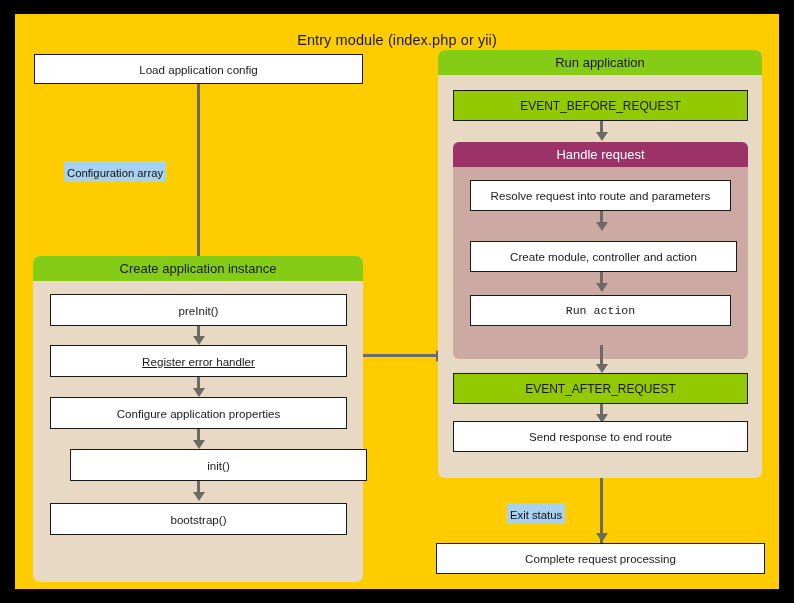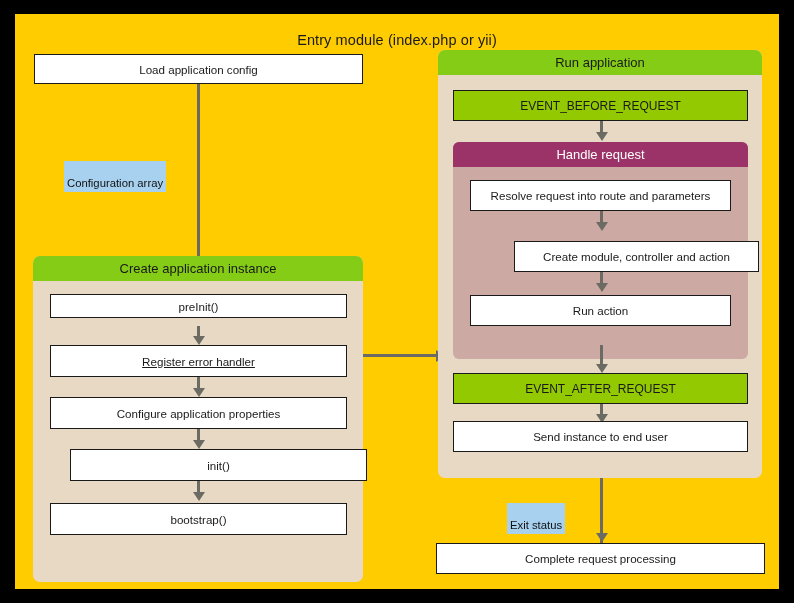--- a/index.html
+++ b/index.html
@@ -109,21 +109,21 @@
     font-size: 12px;
     text-align: center;
   }
 
   
   .edge-label {
     position: absolute;
     background: #A8D1F0;
     color: #111111;
     font-size: 11.3px;
-    padding: 15px 3px 2px 3px;
+    padding: 5px 3px 2px 3px;
     white-space: nowrap;
     line-height: 1.25;
   }
 
   
   .arrow-v {
     position: absolute;
     width: 3px;
     background: #6B6B63;
   }
@@ -162,21 +162,21 @@
 
     <div class="arrow-v" style="left:182px; top:70px; height:179px;"></div>
     <div class="arrowhead-down" style="left:177.5px; top:245px;"></div>
 
     <div class="edge-label" style="left:49px; top:147px;">Configuration array</div>
 
     <div class="group" style="left:18px; top:242px; width:330px; height:326px;">
       <div class="group-header">Create application instance</div>
     </div>
 
-    <div class="box" style="left:35px; top:280px; width:297px; height:24px;">preInit()</div>
+    <div class="box" style="left:35px; top:280px; width:297px; height:32px;">preInit()</div>
     <div class="arrow-v" style="left:182px; top:312px; height:15px;"></div>
     <div class="arrowhead-down" style="left:177.5px; top:322px;"></div>
 
     <div class="box" style="left:35px; top:331px; width:297px; height:32px;text-decoration:underline;">Register error handler</div>
     <div class="arrow-v" style="left:182px; top:363px; height:16px;"></div>
     <div class="arrowhead-down" style="left:177.5px; top:374px;"></div>
 
     <div class="box" style="left:35px; top:383px; width:297px; height:32px;">Configure application properties</div>
     <div class="arrow-v" style="left:182px; top:415px; height:16px;"></div>
     <div class="arrowhead-down" style="left:177.5px; top:426px;"></div>
@@ -199,34 +199,34 @@
     <div class="arrowhead-down" style="left:580.5px; top:118px;"></div>
 
     <div class="subgroup" style="left:438px; top:128px; width:295px; height:217px;">
       <div class="subgroup-header">Handle request</div>
     </div>
 
     <div class="box" style="left:455px; top:166px; width:261px; height:31px;">Resolve request into route and parameters</div>
     <div class="arrow-v" style="left:585px; top:197px; height:16px;"></div>
     <div class="arrowhead-down" style="left:580.5px; top:208px;"></div>
 
-    <div class="box" style="left:455px; top:227px; width:245px; height:31px;margin-left:44px;">Create module, controller and action</div>
+    <div class="box" style="left:455px; top:227px; width:267px; height:31px;">Create module, controller and action</div>
     <div class="arrow-v" style="left:585px; top:258px; height:16px;"></div>
     <div class="arrowhead-down" style="left:580.5px; top:269px;"></div>
 
-    <div class="box" style="left:455px; top:281px; width:261px; height:31px;">Run action</div>
+    <div class="box" style="left:455px; top:281px; width:261px; height:31px;font-family:Liberation Mono, monospace;">Run action</div>
 
     <div class="arrow-v" style="left:585px; top:331px; height:24px;"></div>
     <div class="arrowhead-down" style="left:580.5px; top:350px;"></div>
 
     <div class="box event" style="left:438px; top:359px; width:295px; height:31px;">EVENT_AFTER_REQUEST</div>
     <div class="arrow-v" style="left:585px; top:390px; height:15px;"></div>
     <div class="arrowhead-down" style="left:580.5px; top:400px;"></div>
 
-    <div class="box" style="left:438px; top:407px; width:295px; height:31px;">Send instance to end user</div>
+    <div class="box" style="left:438px; top:407px; width:295px; height:31px;">Send response to end route</div>
 
     <div class="arrow-v" style="left:585px; top:464px; height:66px;"></div>
     <div class="arrowhead-down" style="left:580.5px; top:519px;"></div>
 
     <div class="edge-label" style="left:492px; top:489px;">Exit status</div>
 
     <div class="box" style="left:421px; top:529px; width:329px; height:31px;">Complete request processing</div>
 
   </div>
 </div>

